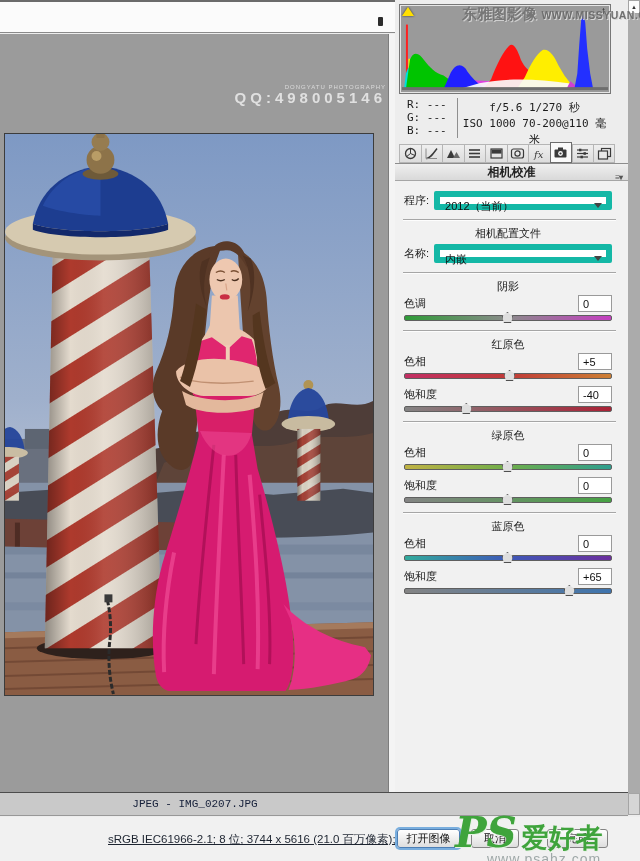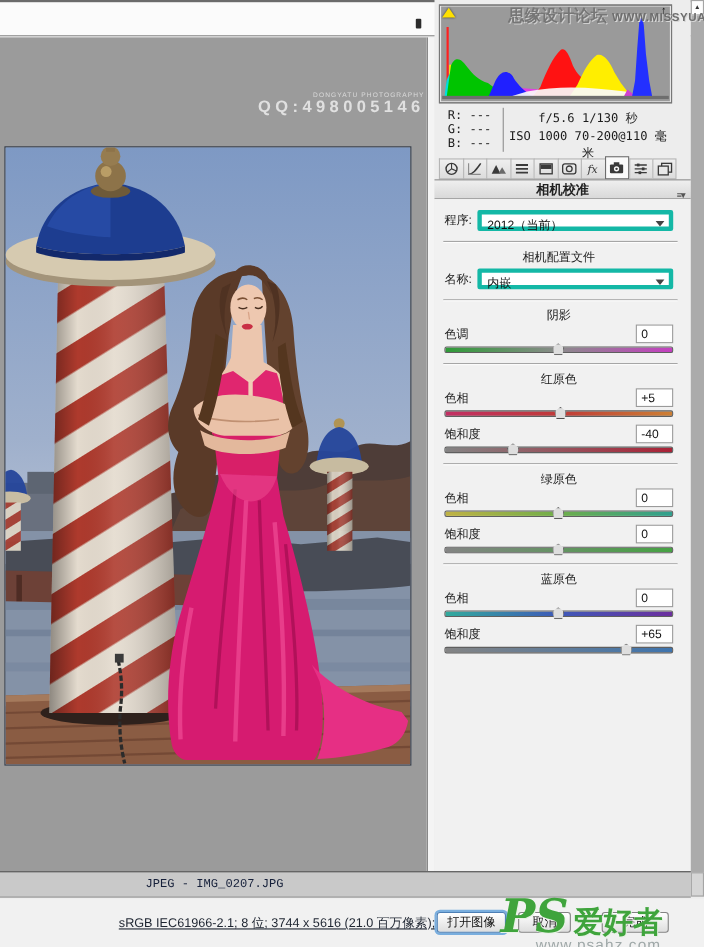--- a/index.html
+++ b/index.html
@@ -40,21 +40,21 @@
   .tab:last-child { border-right:1px solid #b5b5b5; }
   .tab.selected { background:#fafafa; border:1px solid #6d6d6d; height:21px; margin-top:0; }
   .tab svg { display:block; }
 
   .panel-title { position:absolute; left:0; top:163px; width:233px; height:18px; background:linear-gradient(#efefef,#d9d9d9); border-top:1px solid #8d8d8d; border-bottom:1px solid #a5a5a5; text-align:center; font-size:12px; font-weight:bold; color:#222; line-height:17px; }
   .panel-menu-icon { position:absolute; right:6px; top:5px; font-size:8px; color:#555; letter-spacing:-1px; }
 
   .panel-body { position:absolute; left:0; top:181px; width:233px; height:611px; background:#f1f1f1; padding:6px 16px 0 9px; }
   .p-row { display:flex; align-items:center; margin-top:3px; height:20px; }
   .p-label { font-size:11px; color:#222; margin-right:5px; white-space:nowrap; }
-  .dropdown { flex:1; height:19px; background:#fff; border:4px solid #14b8a6; border-radius:2px; font-size:11px; color:#111; padding:2px 16px 0 5px; position:relative; }
+  .dropdown { flex:1; height:19px; background:#fff; border:6px solid #14b8a6; border-radius:2px; font-size:11px; color:#111; padding:2px 16px 0 5px; position:relative; }
   .dd-caret { position:absolute; right:4px; top:6px; width:0; height:0; border-left:4px solid transparent; border-right:4px solid transparent; border-top:5px solid #444; }
   .sep { border-top:1px solid #a6a6a6; border-bottom:1px solid #fdfdfd; margin:9px -4px 0 -1px; }
   .sec-header { text-align:center; font-size:11px; color:#222; margin-top:5px; height:14px; }
   .slider-group { margin-top:1px; }
   .sl-head { display:flex; align-items:center; justify-content:space-between; height:18px; }
   .sl-label { font-size:11px; color:#222; }
   .sl-value { width:34px; height:17px; background:#fff; border:1px solid #9a9a9a; font-size:11px; color:#111; padding:2px 0 0 4px; }
   .sl-track { position:relative; height:6px; border:1px solid #5f5f5f; border-radius:2px; margin:3px 0 6px 0; }
   .sl-thumb { position:absolute; top:-4px; width:11px; height:11px; margin-left:-6px; background:#dedede; border:1px solid #4f4f4f; clip-path:polygon(50% 0, 100% 38%, 82% 100%, 18% 100%, 0 38%); }
   .grad-shadow-tint { background:linear-gradient(to right,#2f9b38,#8b8b8b,#c43fc0); }
@@ -253,21 +253,21 @@
     </div>
 
     <div class="rgb-info">
       <div class="rgb-col">
         <div>R: ---</div>
         <div>G: ---</div>
         <div>B: ---</div>
       </div>
       <div class="rgb-divider"></div>
       <div class="exif-col">
-        <div>f/5.6  1/130 秒</div>
+        <div>f/5.6  1/270 秒</div>
         <div>ISO 1000  70-200@110 毫米</div>
       </div>
     </div>
 
     <div class="tabs">
       <div class="tab" title="basic">
         <svg width="15" height="13">
             <circle cx="7.5" cy="6.5" r="5" fill="none" stroke="#3a3a3a" stroke-width="1.3"></circle>
             <path d="M7.5,1.5 L7.5,6.5 L12,8.5 M7.5,6.5 L3.6,9.6" stroke="#3a3a3a" stroke-width="1" fill="none"></path>
           </svg>
@@ -454,21 +454,21 @@
   </div>
 
   <div class="action-bar">
     <a class="wf-link">sRGB IEC61966-2.1; 8 位; 3744 x 5616 (21.0 百万像素);</a>
     <button class="btn btn-open">打开图像</button>
     <button class="btn btn-cancel">取消</button>
     <button class="btn btn-done">完成</button>
   </div>
 
   <div class="forum-watermark">
-    <span class="fwm-cn">思缘设计论坛</span>
+    <span class="fwm-cn">东雅图影像</span>
     <span class="fwm-url">WWW.MISSYUAN.COM</span>
   </div>
 
   <div class="psahz-watermark">
     <div>
       <span class="pwm-ps">PS</span>
       <span class="pwm-cn">爱好者</span>
     </div>
     <div class="pwm-url">www.psahz.com</div>
   </div>

